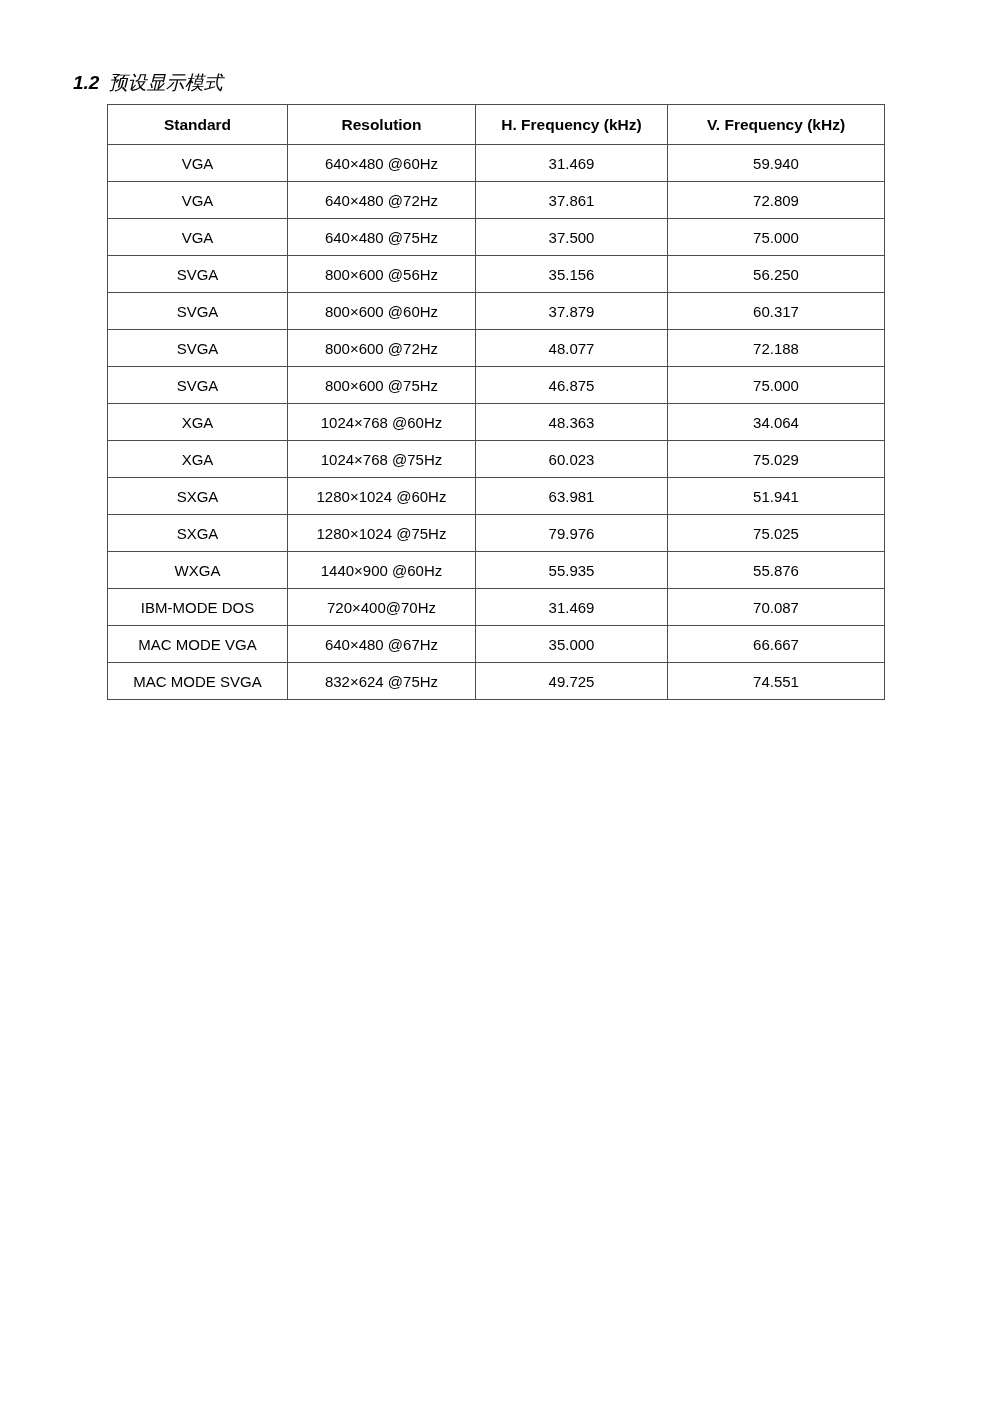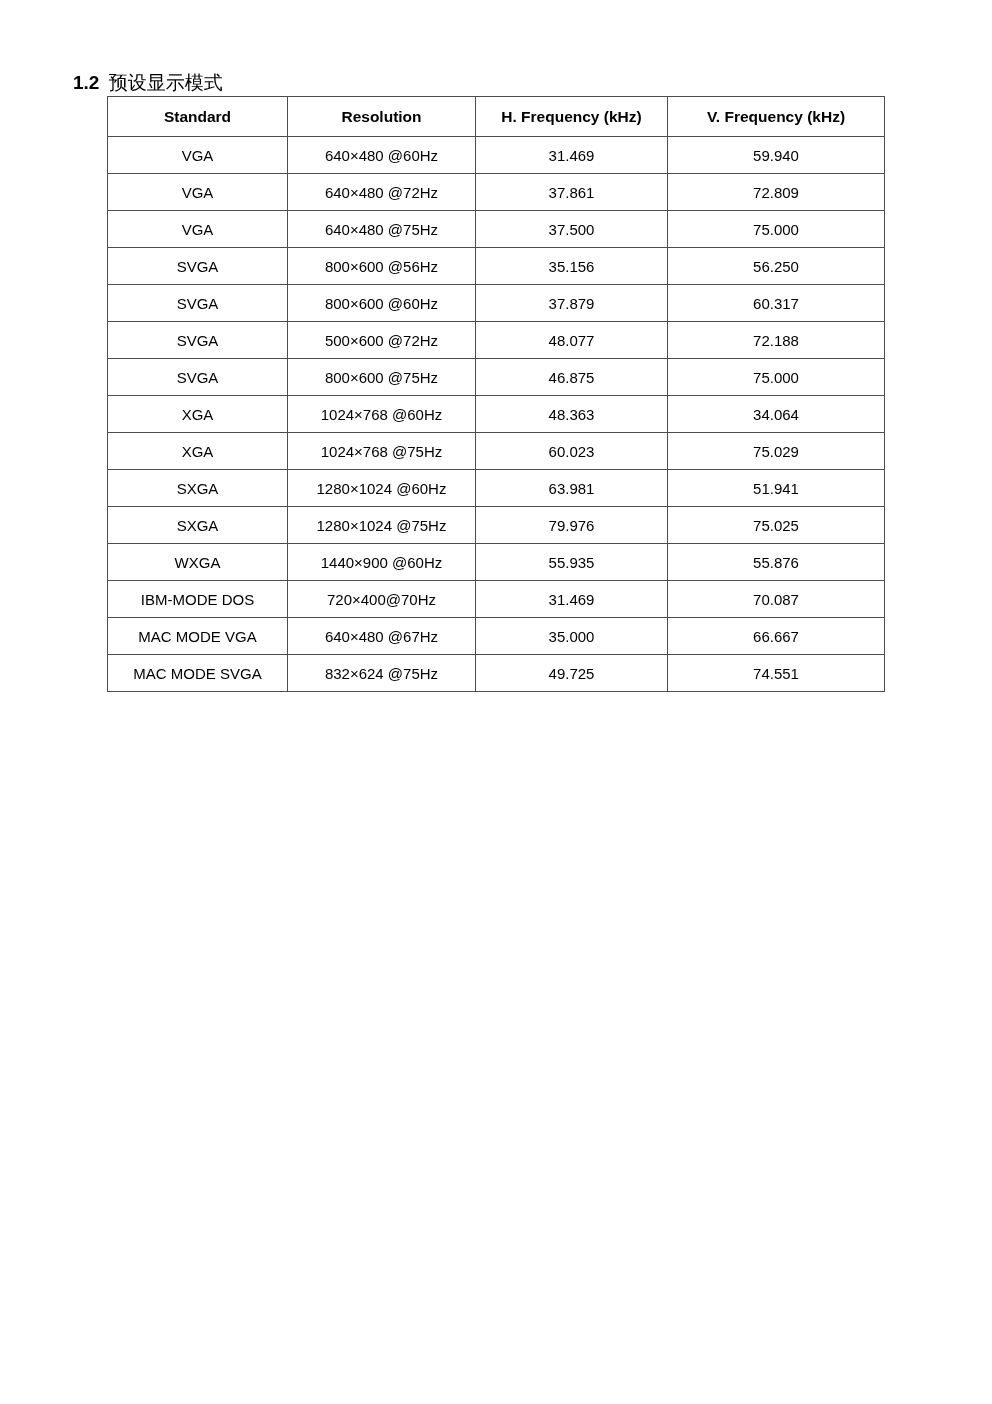--- a/index.html
+++ b/index.html
@@ -11,34 +11,35 @@
     font-family: "Liberation Sans", sans-serif;
     color: #000000;
   }
   .section-heading {
     position: absolute;
     left: 73px;
     top: 70px;
     font-size: 19px;
     line-height: 24px;
     white-space: nowrap;
+    font-style: italic;
   }
   .sec-num {
     font-weight: bold;
     font-family: "Liberation Sans", sans-serif;
   }
   .sec-title {
     font-weight: normal;
     font-family: "DejaVu Sans", sans-serif;
     margin-left: 4px;
   }
   table.modes {
     position: absolute;
     left: 107px;
-    top: 96px;
+    top: 104px;
     width: 777px;
     border-collapse: collapse;
     table-layout: fixed;
   }
   table.modes col.c1 { width: 180px; }
   table.modes col.c2 { width: 188px; }
   table.modes col.c3 { width: 192px; }
   table.modes col.c4 { width: 217px; }
   table.modes th, table.modes td {
     border: 1px solid #4d4d4d;
@@ -110,21 +111,21 @@
           <td>56.250</td>
         </tr>
         <tr>
           <td>SVGA</td>
           <td>800×600 @60Hz</td>
           <td>37.879</td>
           <td>60.317</td>
         </tr>
         <tr>
           <td>SVGA</td>
-          <td>500×600 @72Hz</td>
+          <td>800×600 @72Hz</td>
           <td>48.077</td>
           <td>72.188</td>
         </tr>
         <tr>
           <td>SVGA</td>
           <td>800×600 @75Hz</td>
           <td>46.875</td>
           <td>75.000</td>
         </tr>
         <tr>

